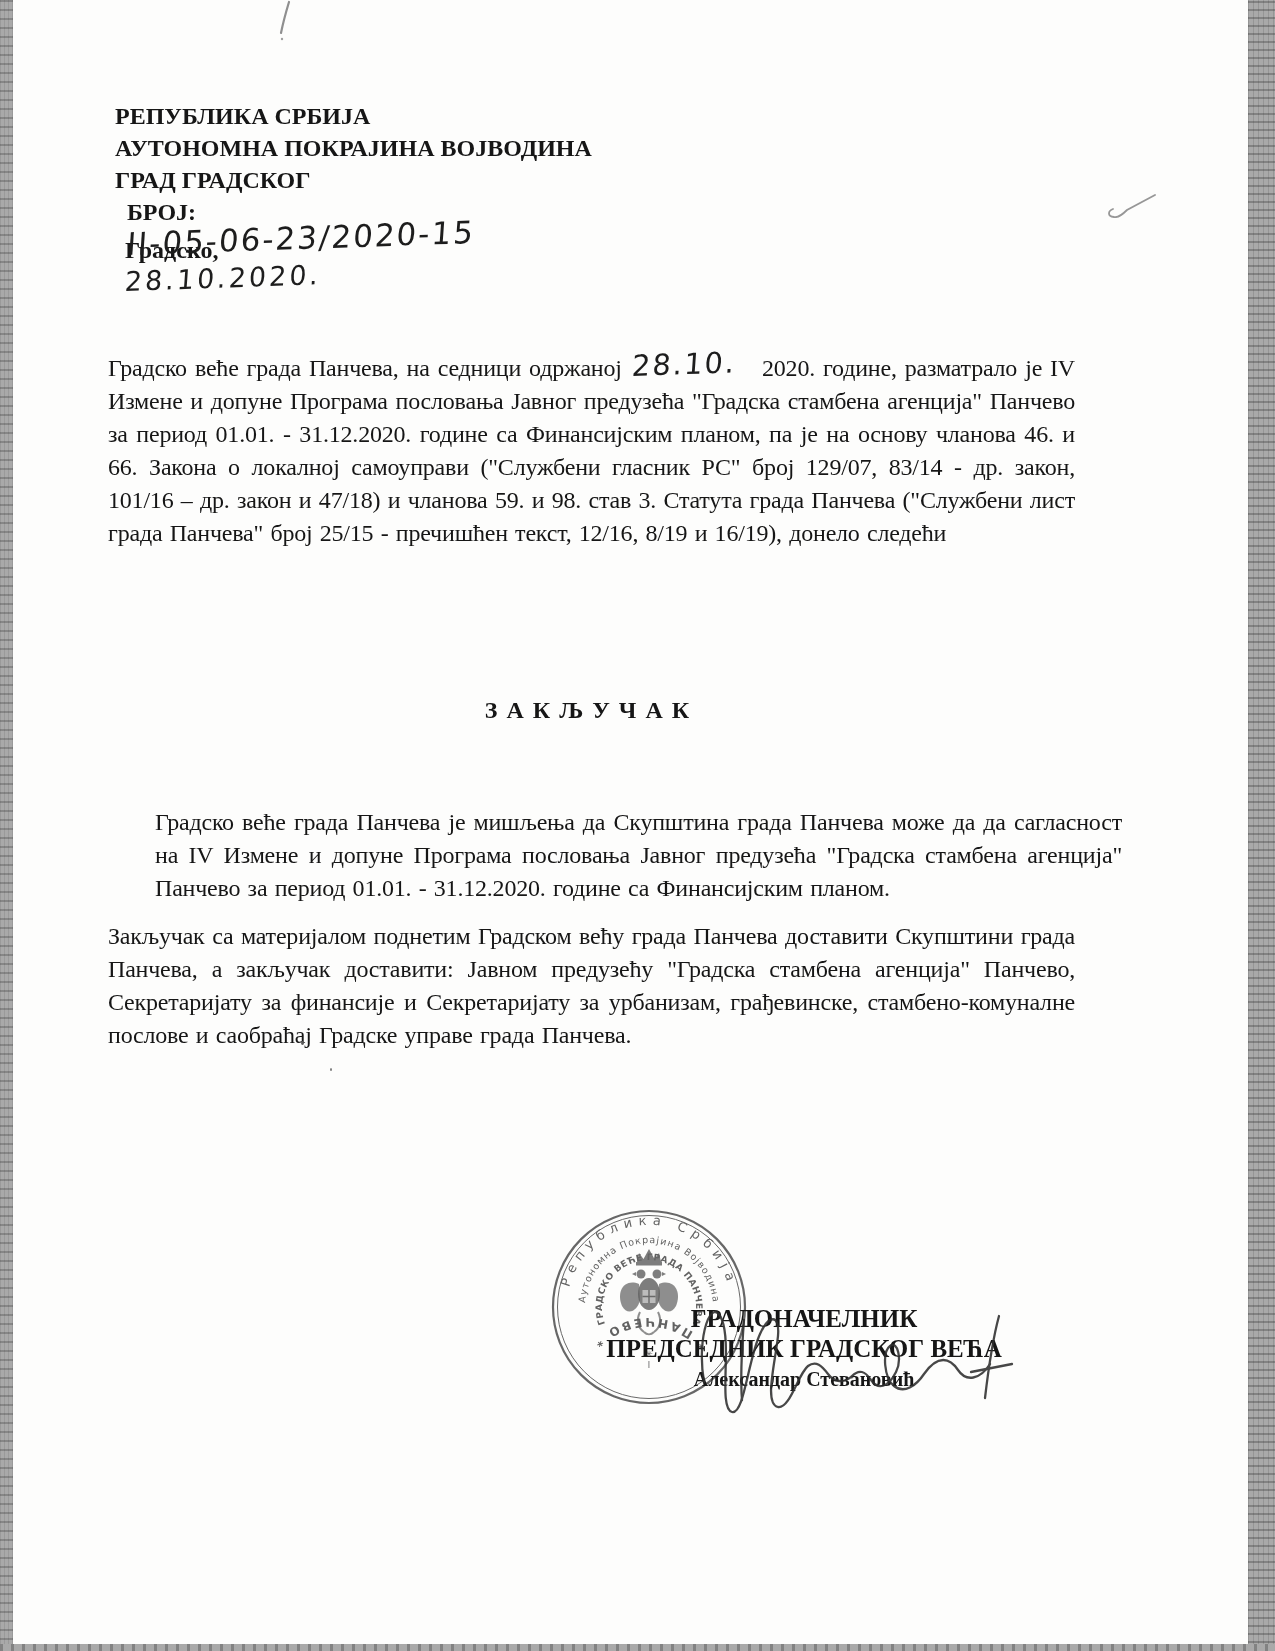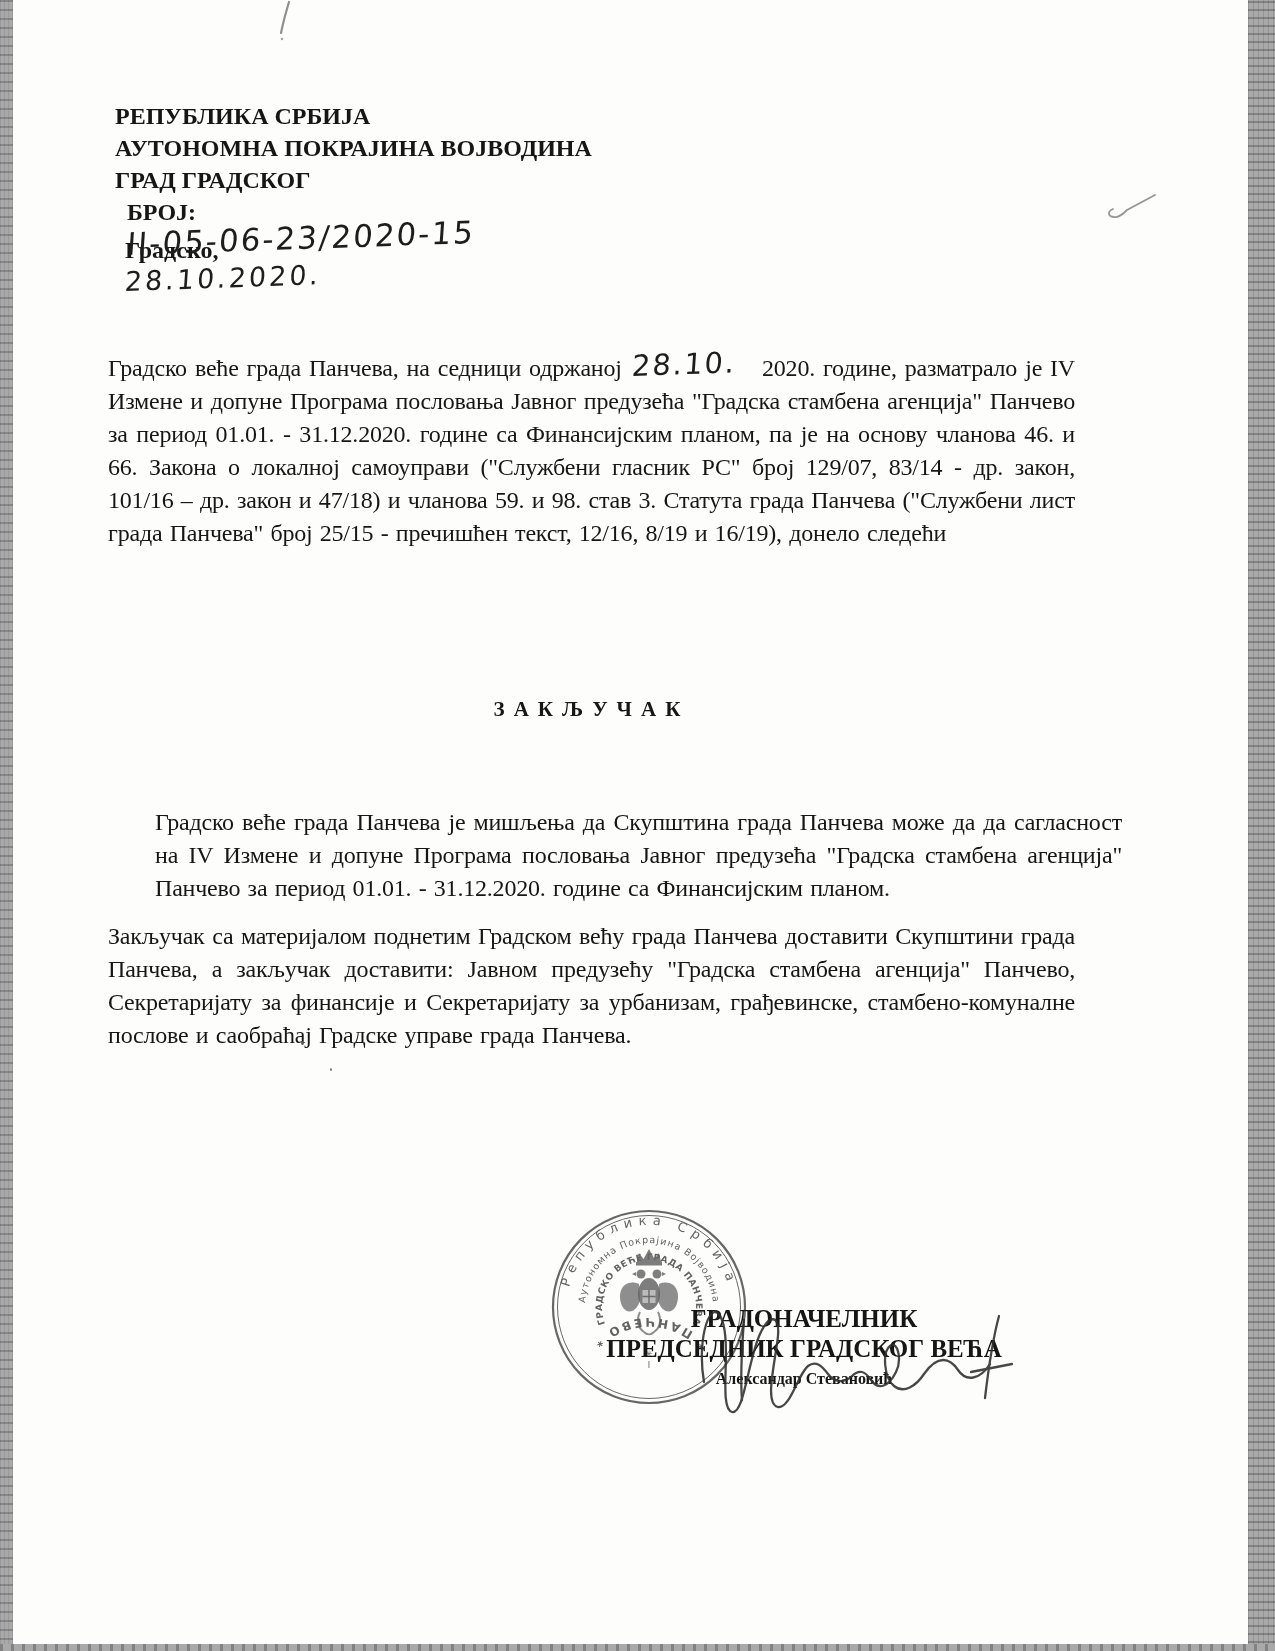--- a/index.html
+++ b/index.html
@@ -26,29 +26,29 @@
         transform:rotate(-2deg) skewX(-6deg);transform-origin:left center;letter-spacing:2px;color:#1d1d1d;}
   .hand-number{font-size:31px;margin-left:12px;}
   .hand-date{font-size:27px;margin-left:10px;letter-spacing:3px;}
   .hand-inline{font-size:29px;margin:0 26px 0 10px;letter-spacing:2px;line-height:1;}
 
   
   .para{position:absolute;left:108px;width:967px;text-align:justify;
         font-size:24px;line-height:33px;letter-spacing:-0.2px;word-spacing:1.5px;}
   .para-intro{top:352px;}
   .doc-title{position:absolute;left:108px;top:697px;width:967px;text-align:center;
-             font-weight:bold;font-size:21px;letter-spacing:9px;}
+             font-weight:bold;font-size:24px;letter-spacing:9px;}
   .para-opinion{top:806px;margin-left:47px;}
   .para-delivery{top:920px;}
 
   
   .sig-block{position:absolute;left:578px;top:1256px;width:452px;text-align:center;
              font-weight:bold;line-height:30px;white-space:nowrap;margin-top:48px;}
   .sig-role{font-size:25px;}
-  .sig-name{font-size:16px;}
+  .sig-name{font-size:20px;}
 
   .stamp-svg{position:absolute;left:548px;top:1206px;opacity:.82;}
   .sign-svg{position:absolute;left:688px;top:1250px;opacity:.88;}
   .mark-svg{position:absolute;}
   .speck{position:absolute;border-radius:50%;background:#5a5a5a;}
 </style>
 </head>
 <body>
 
 <div class="page">

